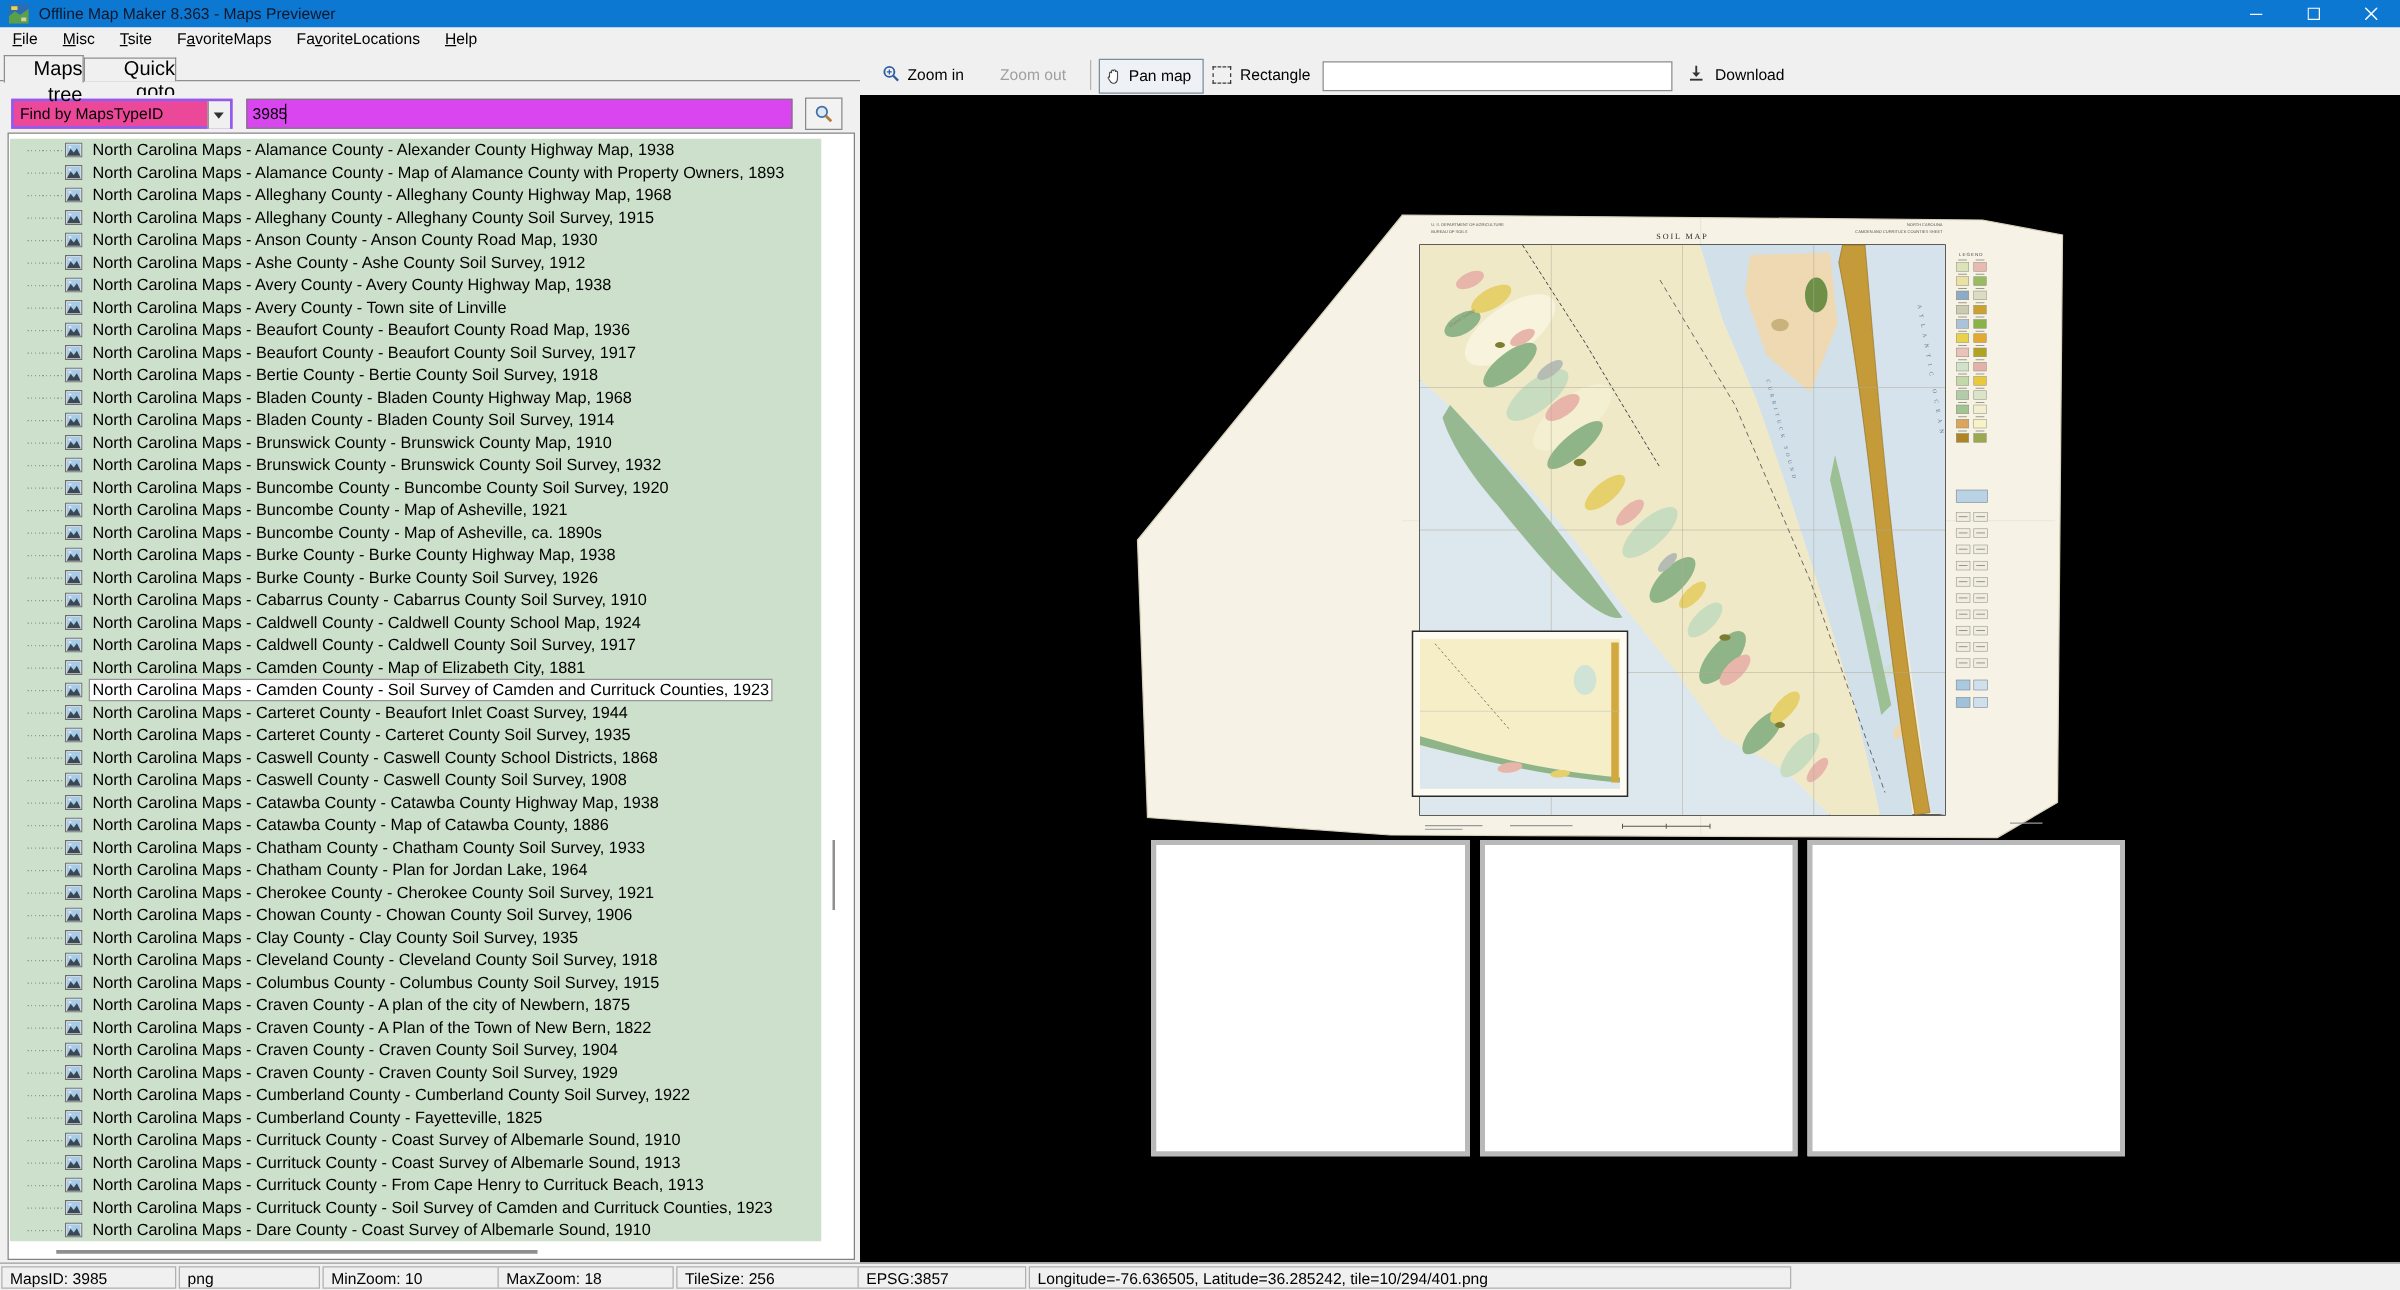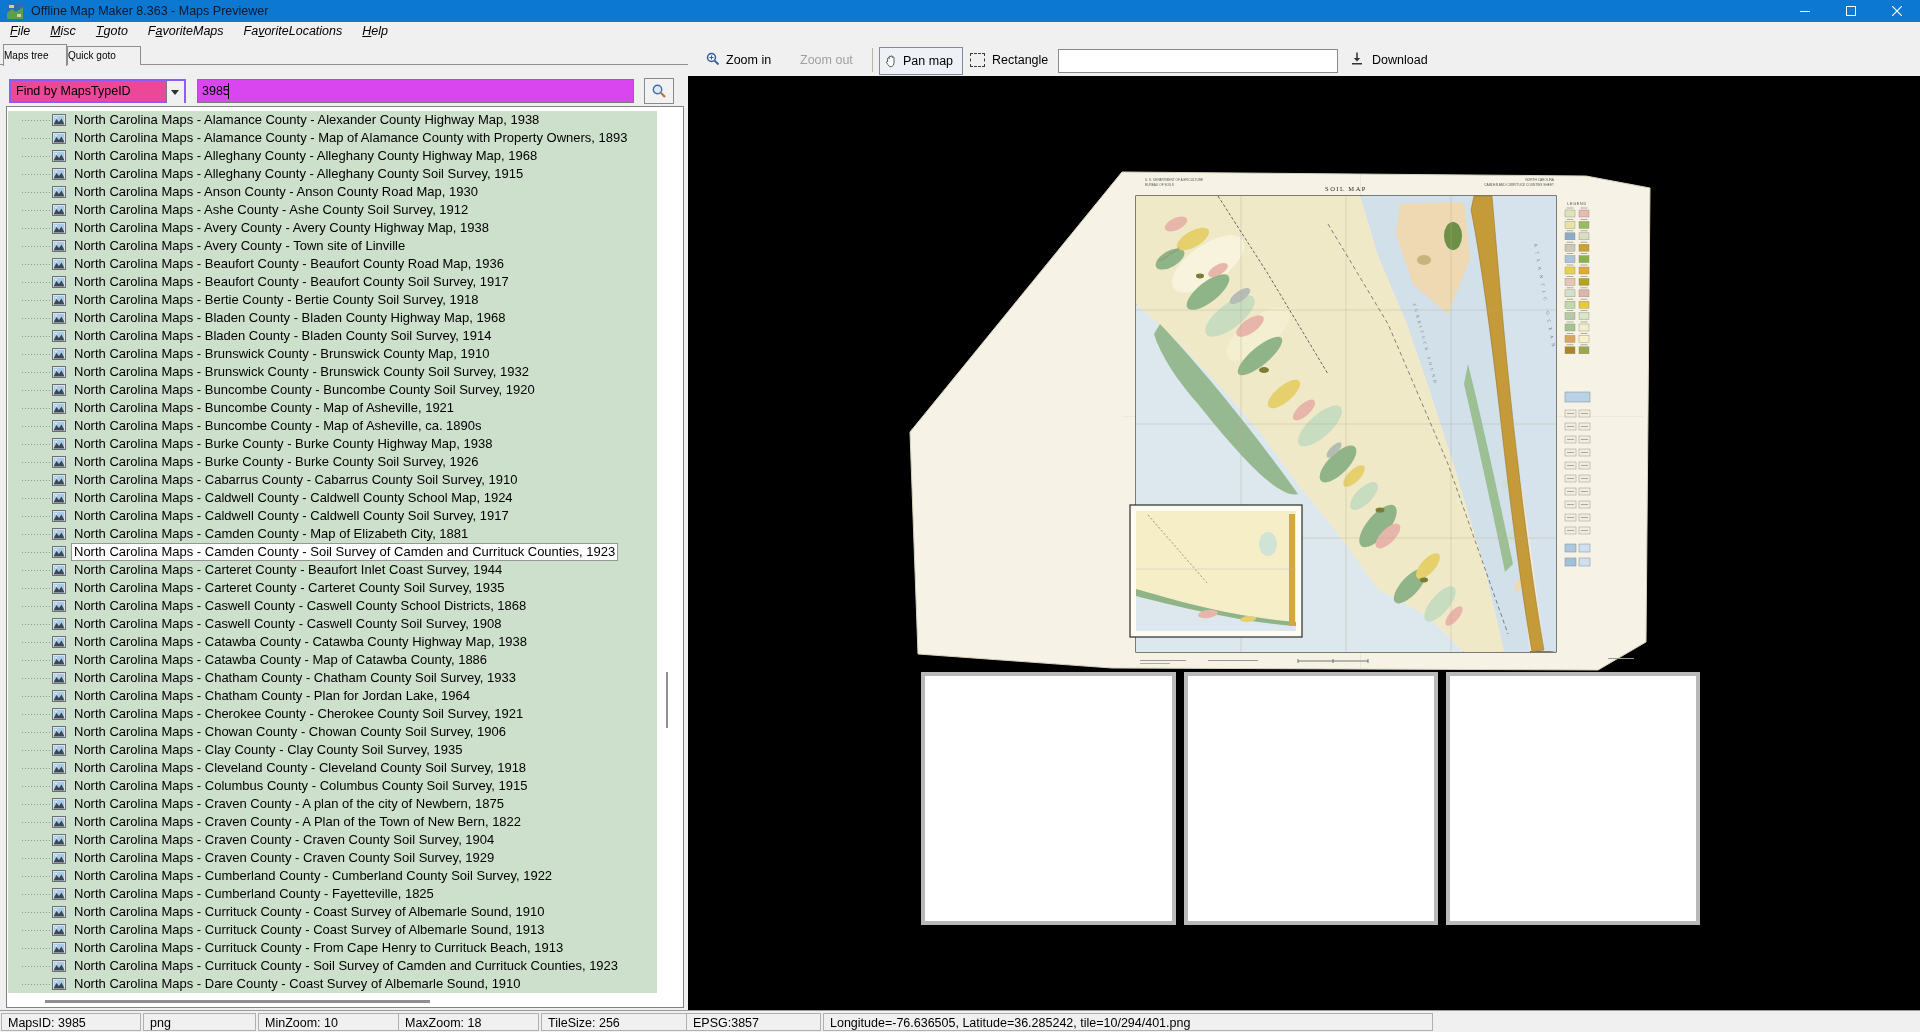--- a/index.html
+++ b/index.html
@@ -7,27 +7,27 @@
        font-family:"Liberation Sans",sans-serif;background:#f0f0f0;}
   
   #titlebar{position:absolute;left:0;top:0;width:1920px;height:22px;background:#0d78d2;
             display:flex;align-items:center;color:#0f172a;font-size:12.5px;}
   #app-icon{margin:0 8px 0 7px;width:16px;height:16px;flex:0 0 auto;}
   #win-buttons{position:absolute;right:0;top:0;height:22px;display:flex;}
   .winbtn{width:46px;height:22px;display:flex;align-items:center;justify-content:center;}
   
   #menubar{position:absolute;left:0;top:22px;width:1920px;height:19px;background:#f0f0f0;
            display:flex;align-items:center;font-size:12.5px;color:#000;}
-  .menu-item{padding:0 10px;height:19px;line-height:19px;font-style:italic;}
+  .menu-item{padding:0 10px;height:19px;line-height:19px;}
   .menu-item u{text-decoration:underline;}
   
   #band{position:absolute;left:0;top:41px;width:1920px;height:35px;background:#f0f0f0;}
   #tabline{position:absolute;left:0;top:23px;width:688px;border-top:1px solid #8e8e8e;}
   .tab{position:absolute;background:#f0f0f0;border:1px solid #8e8e8e;border-bottom:none;
-       font-size:10px;text-align:left;}
+       font-size:16px;text-align:right;}
   #tab-maps-tree{left:3px;top:3px;width:62px;height:21px;line-height:21px;z-index:2;}
   #tab-quick-goto{left:67px;top:5px;width:72px;height:18px;line-height:18px;}
   .tbtext{font-size:12.5px;color:#000;position:absolute;top:12px;}
   .tbtext.disabled{color:#9f9f9f;}
   #tb-zoomin-icon{position:absolute;left:706px;top:11px;}
   #tb-zoomin-label{left:726px;}
   #tb-zoomout-label{left:800px;}
   #tb-sep{position:absolute;left:872px;top:7px;height:24px;width:1px;background:#b4b4b4;}
   #tb-panmap{position:absolute;left:879px;top:6px;width:82px;height:26px;background:#eef2f6;
              border:1px solid #7d8d9c;display:flex;align-items:center;}
@@ -106,21 +106,21 @@
       <svg width="10" height="10">
           <path d="M0,0 L10,10 M10,0 L0,10" stroke="#fff" stroke-width="1.2"></path>
         </svg>
     </div>
   </div>
 </div>
 
 <div id="menubar">
   <div class="menu-item"><span></span><u>F</u><span>ile</span></div>
   <div class="menu-item"><span></span><u>M</u><span>isc</span></div>
-  <div class="menu-item"><span></span><u>T</u><span>goto</span></div>
+  <div class="menu-item"><span></span><u>T</u><span>site</span></div>
   <div class="menu-item"><span>F</span><u>a</u><span>voriteMaps</span></div>
   <div class="menu-item"><span>Fa</span><u>v</u><span>oriteLocations</span></div>
   <div class="menu-item"><span></span><u>H</u><span>elp</span></div>
 </div>
 
 <div id="band">
   <div id="tabline"></div>
   <div class="tab" id="tab-maps-tree">Maps tree</div>
   <div class="tab" id="tab-quick-goto">Quick goto</div>
 

